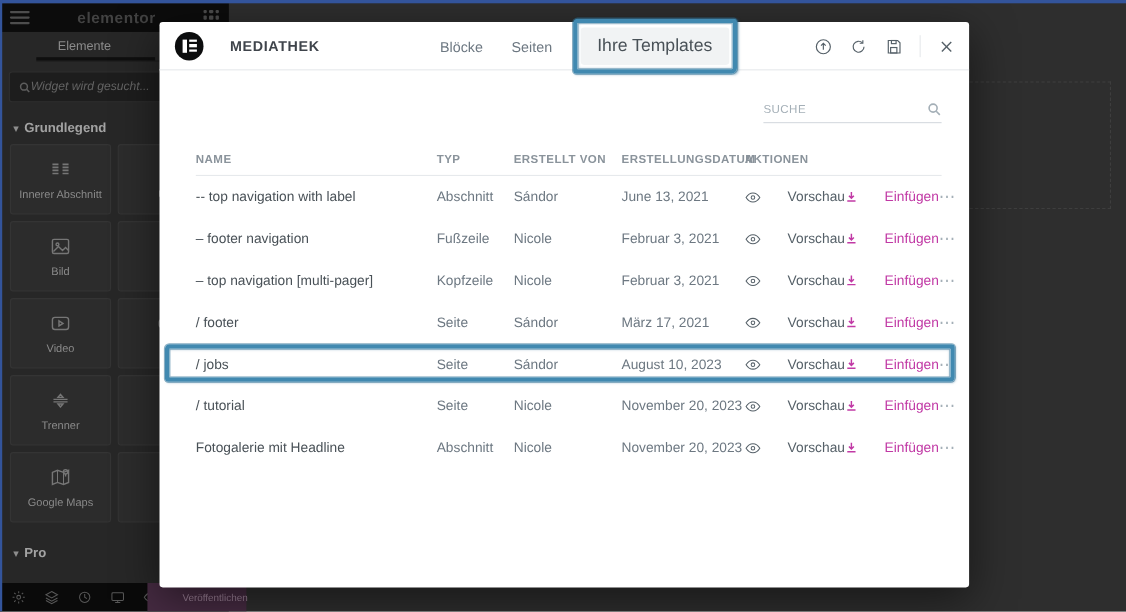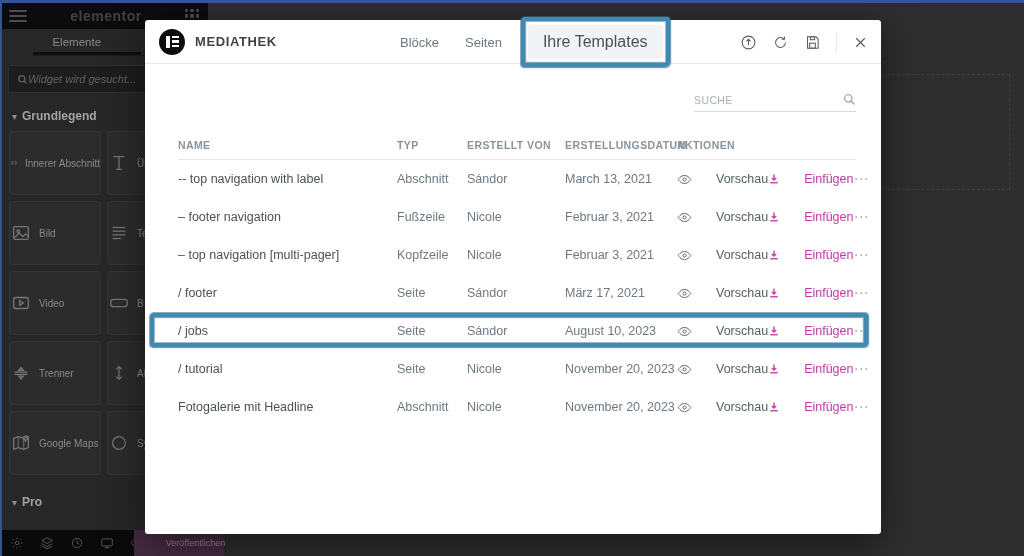--- a/index.html
+++ b/index.html
@@ -24,39 +24,39 @@
   .sb-tabs { height:27px; display:flex; align-items:center; position:relative; border-bottom:1px solid #1d1d1d;margin-left:33px; }
   .sb-tab { width:50%; text-align:center; color:#8b8b8b; font-size:11.5px; }
   .sb-tab-underline { position:absolute; left:0; bottom:0; width:108px; height:3px; background:#0f0f0f; }
   .sb-search { margin:9px 8px 0 8px; height:28px; background:#1d1d1d; border:1px solid #2f2f2f; border-radius:3px; display:flex; align-items:center; padding:0 8px; gap:0; }
   .sb-search svg { width:11px; height:11px; stroke:#5d5d5d; fill:none; stroke-width:2; flex:none; }
   .sb-search span { color:#636363; font-size:11px; font-style:italic; white-space:nowrap; }
   .sb-section { padding:16px 12px 8px 12px; color:#a3a3a3; font-size:12px; font-weight:bold; }
   .caret { font-family:"DejaVu Sans", sans-serif; font-size:10px; margin-right:5px; color:#8d8d8d; }
   .widget-grid { padding:0 9px; display:grid; grid-template-columns:92px 92px; gap:6px; }
   .widget-card { height:64px; background:#2c2c2c; border:1px solid #343434; border-radius:3px;
-    display:flex; flex-direction:row; align-items:center; justify-content:flex-start; gap:7px; cursor:pointer; }
+    display:flex; flex-direction:column; align-items:center; justify-content:center; gap:7px; cursor:pointer; }
   .widget-card svg { width:22px; height:22px; stroke:#767676; fill:none; stroke-width:1.4; }
   .widget-card span { color:#8a8a8a; font-size:10px; white-space:nowrap; }
   .sb-pro { padding:20px 12px 0 12px; color:#a3a3a3; font-size:12px; font-weight:bold; }
   .sb-bottombar { position:absolute; left:0; top:530px; width:208px; height:26px; background:#0a0a0a; z-index:2;
     display:flex; align-items:center; padding:0 10px; gap:16px; }
   .sb-bottombar svg { width:14px; height:14px; stroke:#585858; fill:none; stroke-width:1.6; cursor:pointer; }
   .publish-btn { position:absolute; left:134px; top:530px; width:90px; height:26px; background:#462b42; z-index:3;
     display:flex; align-items:center; justify-content:center; gap:4px; cursor:pointer; }
   .publish-btn span { color:#9c8197; font-size:9px;margin-left:37px; }
   .publish-btn svg { width:9px; height:9px; stroke:#85677f; fill:none; stroke-width:2; }
 
   
   .canvas-dashed { position:absolute; left:600px; top:74px; width:410px; height:116px; border:1px dashed #3e3e3e; z-index:1; }
 
   
   .modal { position:absolute; left:145px; top:20px; width:736px; height:514px; background:#ffffff; border-radius:3px;
     box-shadow:0 10px 40px rgba(0,0,0,.5); z-index:10; }
-  .m-header { height:44px; border-bottom:1px solid #e6e9ec; display:flex; align-items:center; padding:0 14px; position:relative; }
+  .m-header { height:44px; border-bottom:1px solid #e6e9ec; display:flex; align-items:center; padding:0 14px; position:relative;gap:14px; }
   .e-logo { width:26px; height:26px; background:#0c0d0e; border-radius:50%; position:relative; flex:none; cursor:pointer; }
   .e-logo .bv { position:absolute; left:7px; top:7px; width:3.5px; height:12px; background:#fff; }
   .e-logo .bh { position:absolute; left:12.5px; width:7px; height:2.6px; background:#fff; }
   .e-logo .bh1 { top:7px; } .e-logo .bh2 { top:11.7px; } .e-logo .bh3 { top:16.4px; }
   .m-title { margin-left:10px; font-size:13px; font-weight:bold; color:#3f444b; letter-spacing:.6px; }
   .m-tabs { position:absolute; left:255px; top:0; height:44px; display:flex; align-items:center; gap:26px; }
   .m-tab { font-size:13px; color:#6d7882; cursor:pointer; }
   .m-tab-active-wrap { position:relative; }
   .m-tab-active { background:#f1f3f4; border-radius:3px; padding:8px 15px; color:#495157; cursor:pointer; position:relative; z-index:2; }
   .scribble-tab { position:absolute; left:-7px; top:-8px; right:-7px; bottom:-8px; border:4px solid #4189b0; border-radius:4px 3px 5px 3px;
@@ -307,21 +307,21 @@
       <span>TYP</span>
       <span>ERSTELLT VON</span>
       <span>ERSTELLUNGSDATUM</span>
       <span>AKTIONEN</span>
     </div>
 
     <div class="trow">
       <span class="c-name">-- top navigation with label</span>
       <span class="c-dim">Abschnitt</span>
       <span class="c-dim">Sándor</span>
-      <span class="c-dim">March 13, 2021</span>
+      <span class="c-dim">June 13, 2021</span>
       <span class="c-actions">
         <span class="act preview">
             <svg viewBox="0 0 24 24">
               <path d="M2 12s4-6.5 10-6.5S22 12 22 12s-4 6.5-10 6.5S2 12 2 12z"></path>
               <circle cx="12" cy="12" r="2.6"></circle>
             </svg>
             <span>Vorschau</span>
           </span>
         <span class="act insert">
             <svg viewBox="0 0 16 16">

